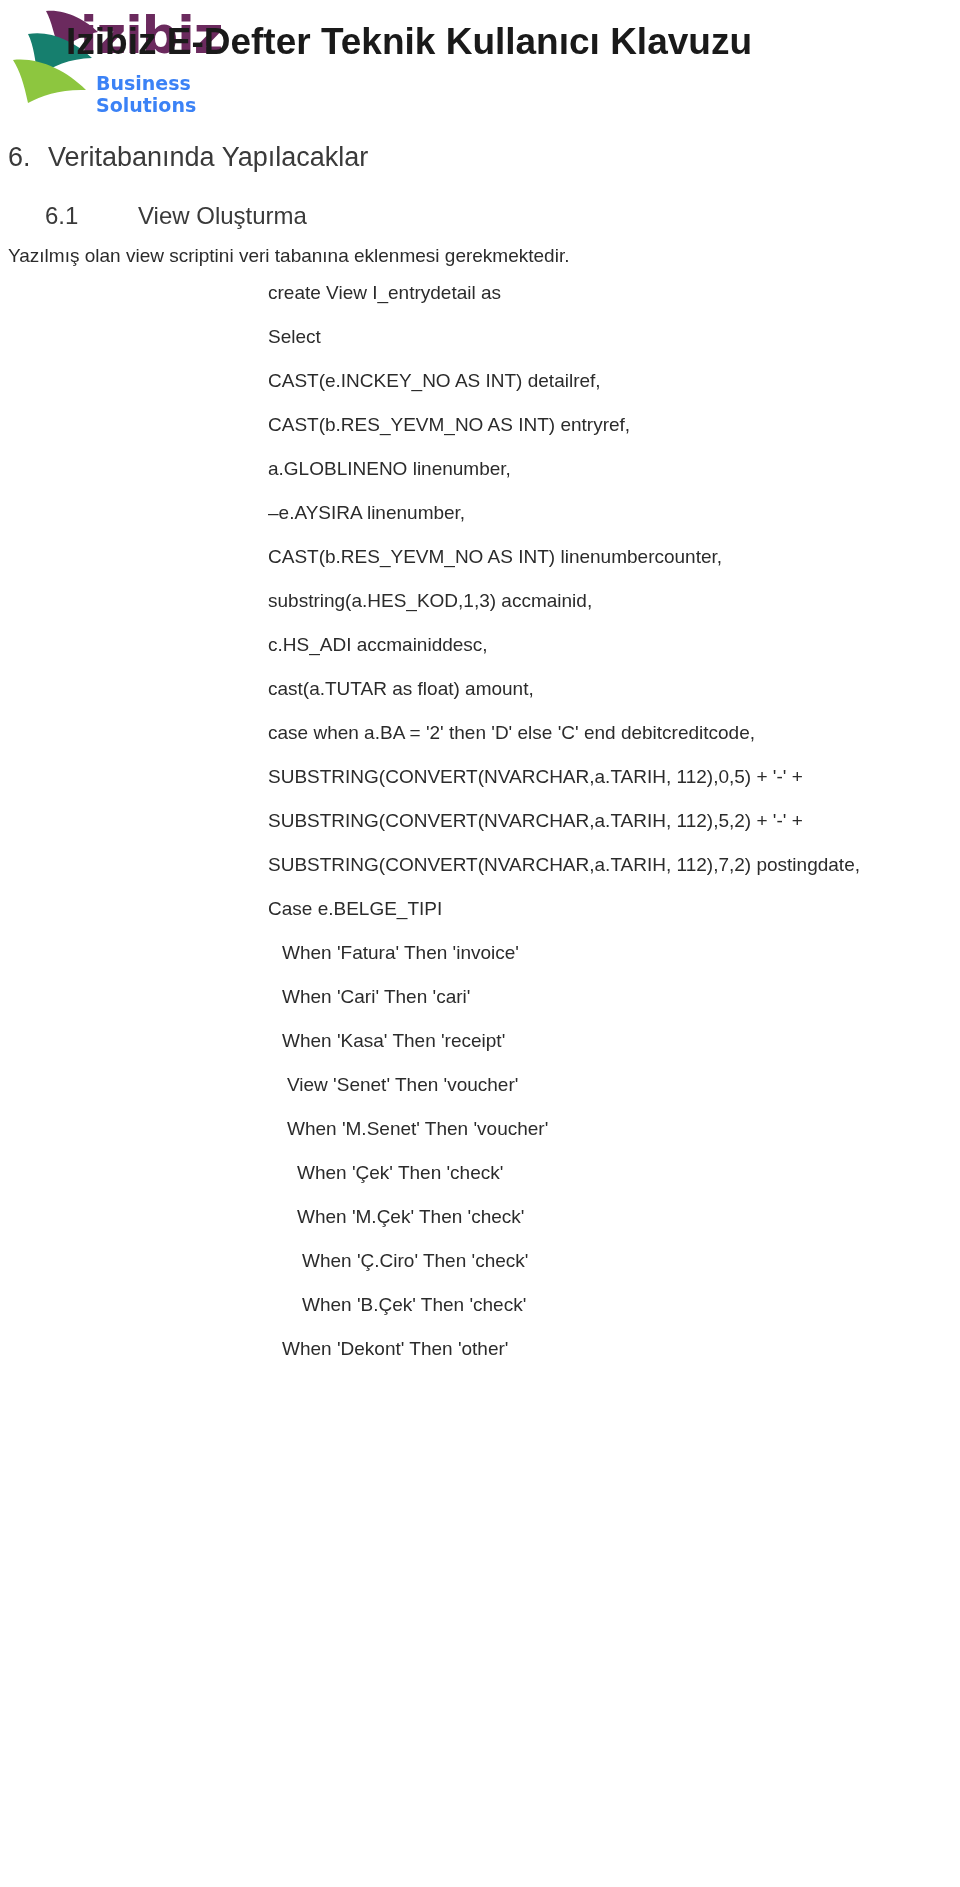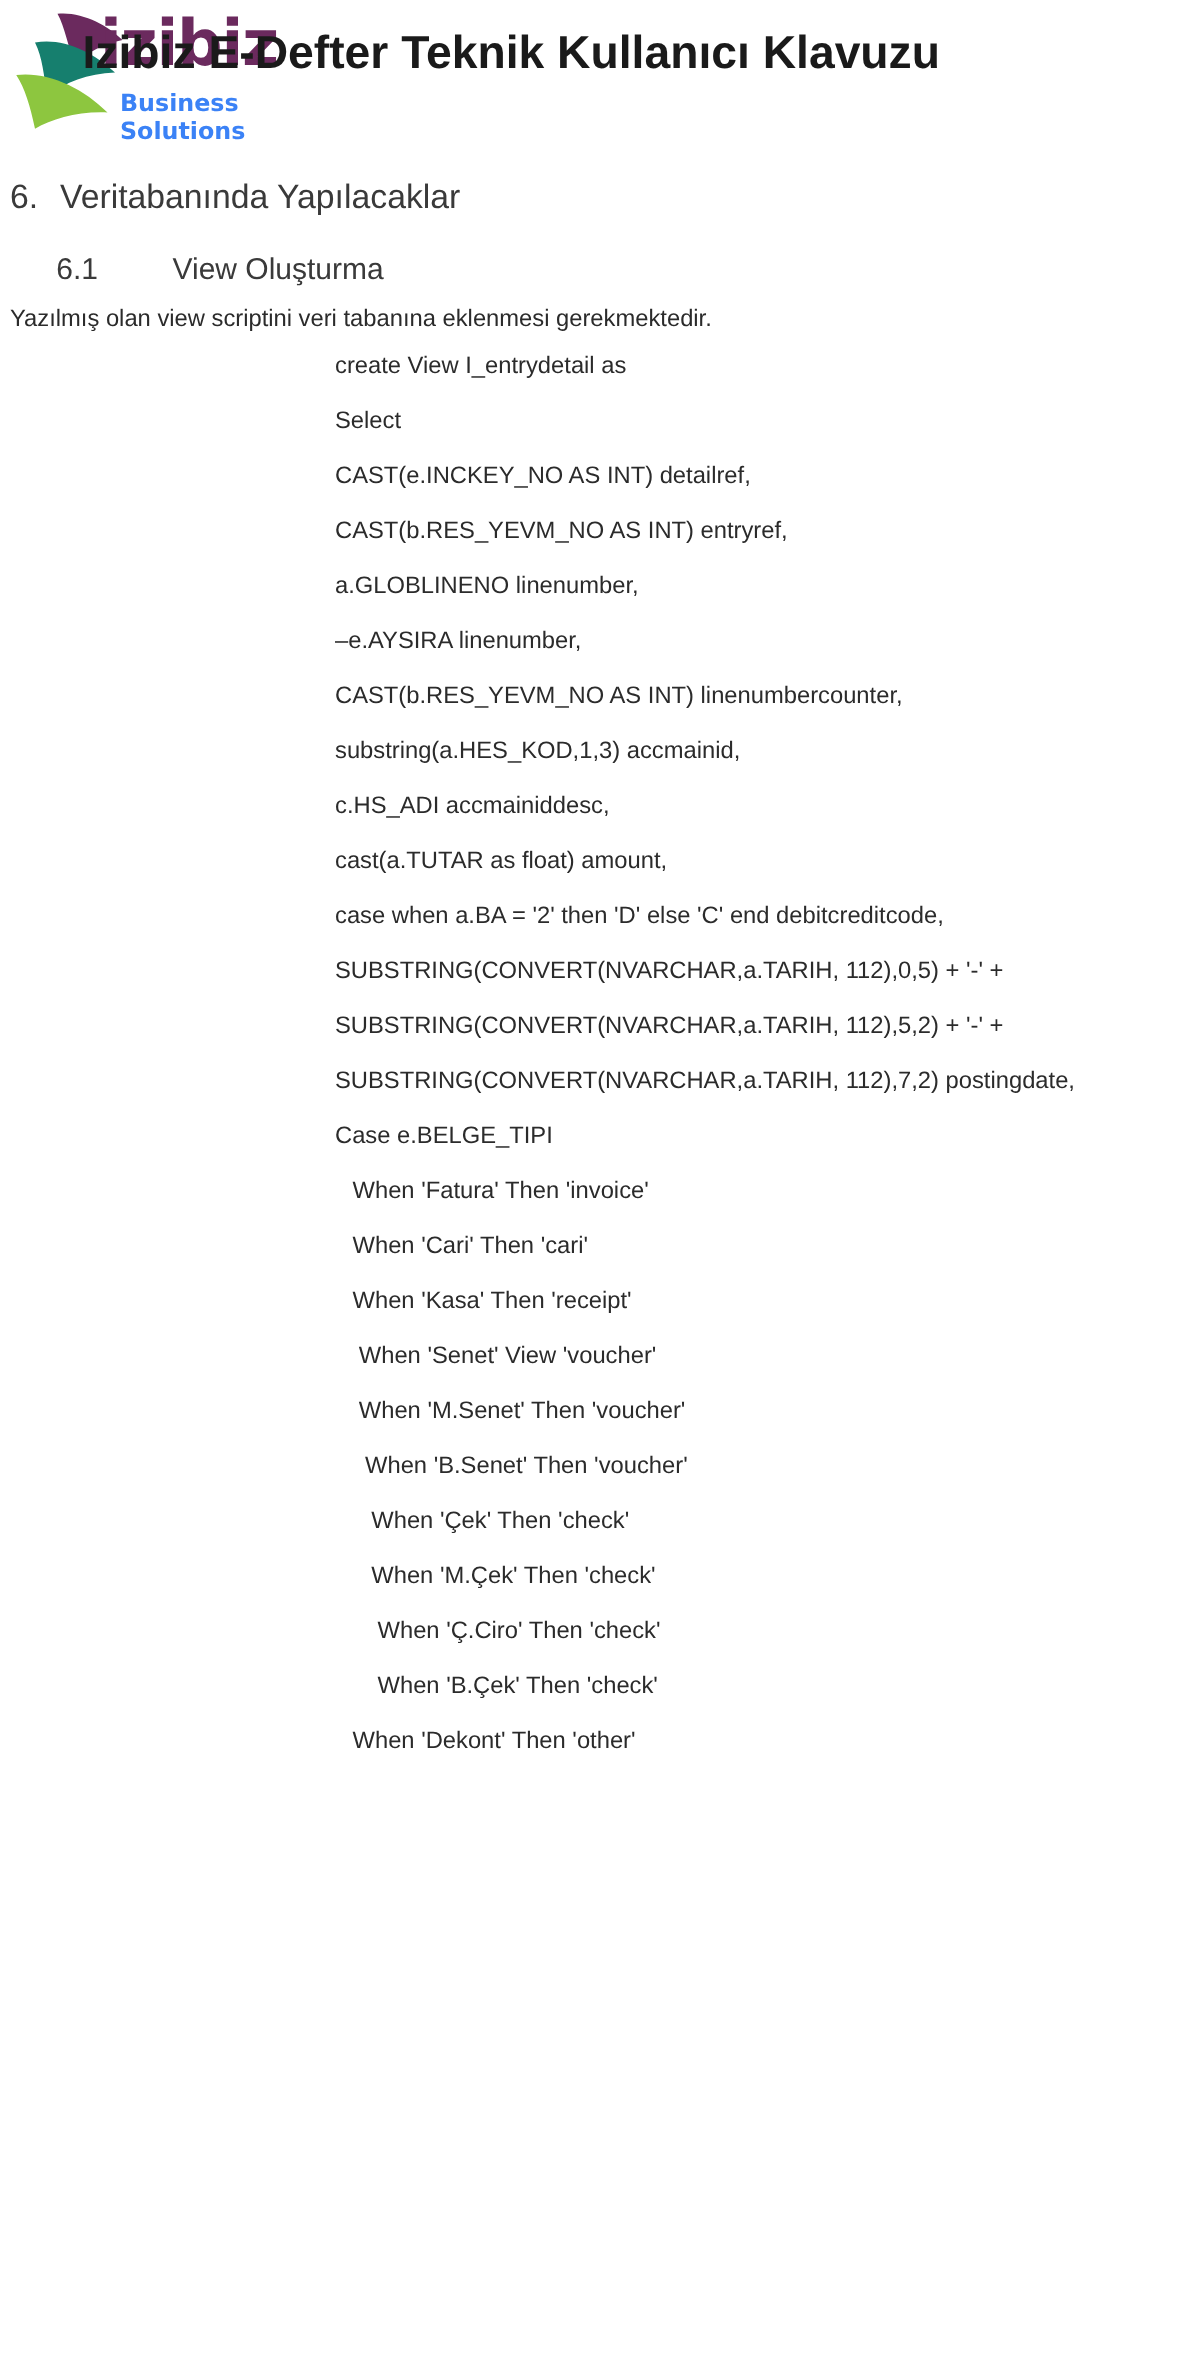--- a/index.html
+++ b/index.html
@@ -166,23 +166,22 @@
       <div class="code-line"><span class="txt" style="margin-left: 268px;">c.HS_ADI accmainiddesc,</span></div>
       <div class="code-line"><span class="txt" style="margin-left: 268px;">cast(a.TUTAR as float) amount,</span></div>
       <div class="code-line"><span class="txt" style="margin-left: 268px;">case when a.BA = '2' then 'D' else 'C' end debitcreditcode,</span></div>
       <div class="code-line"><span class="txt" style="margin-left: 268px;">SUBSTRING(CONVERT(NVARCHAR,a.TARIH, 112),0,5) + '-' +</span></div>
       <div class="code-line"><span class="txt" style="margin-left: 268px;">SUBSTRING(CONVERT(NVARCHAR,a.TARIH, 112),5,2) + '-' +</span></div>
       <div class="code-line"><span class="txt" style="margin-left: 268px;">SUBSTRING(CONVERT(NVARCHAR,a.TARIH, 112),7,2) postingdate,</span></div>
       <div class="code-line"><span class="txt" style="margin-left: 268px;">Case e.BELGE_TIPI</span></div>
       <div class="code-line"><span class="txt" style="margin-left: 282px;">When 'Fatura' Then 'invoice'</span></div>
       <div class="code-line"><span class="txt" style="margin-left: 282px;">When 'Cari' Then 'cari'</span></div>
       <div class="code-line"><span class="txt" style="margin-left: 282px;">When 'Kasa' Then 'receipt'</span></div>
-      <div class="code-line"><span class="txt" style="margin-left: 287px;">When 'Senet' View 'voucher'</span></div>
+      <div class="code-line"><span class="txt" style="margin-left: 287px;">View 'Senet' Then 'voucher'</span></div>
       <div class="code-line"><span class="txt" style="margin-left: 287px;">When 'M.Senet' Then 'voucher'</span></div>
-      <div class="code-line"><span class="txt" style="margin-left: 292px;">When 'B.Senet' Then 'voucher'</span></div>
       <div class="code-line"><span class="txt" style="margin-left: 297px;">When 'Çek' Then 'check'</span></div>
       <div class="code-line"><span class="txt" style="margin-left: 297px;">When 'M.Çek' Then 'check'</span></div>
       <div class="code-line"><span class="txt" style="margin-left: 302px;">When 'Ç.Ciro' Then 'check'</span></div>
       <div class="code-line"><span class="txt" style="margin-left: 302px;">When 'B.Çek' Then 'check'</span></div>
       <div class="code-line"><span class="txt" style="margin-left: 282px;">When 'Dekont' Then 'other'</span></div>
     </div>
 
 </div>
 
 </body></html>

